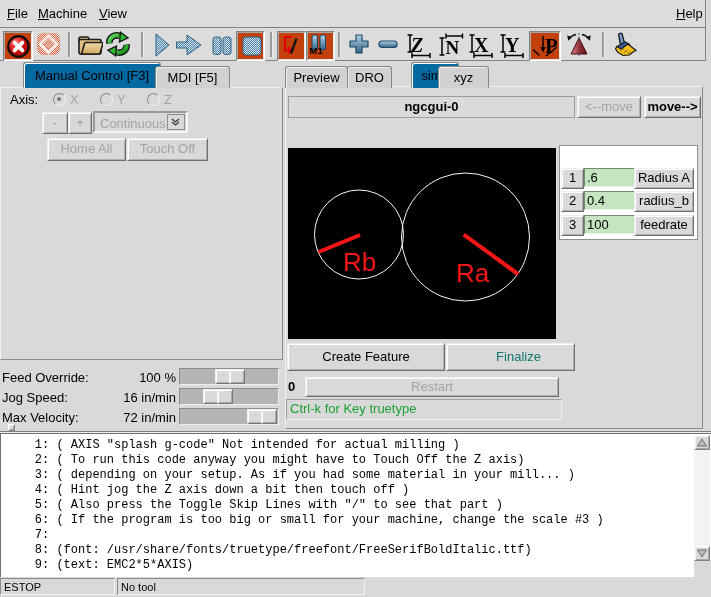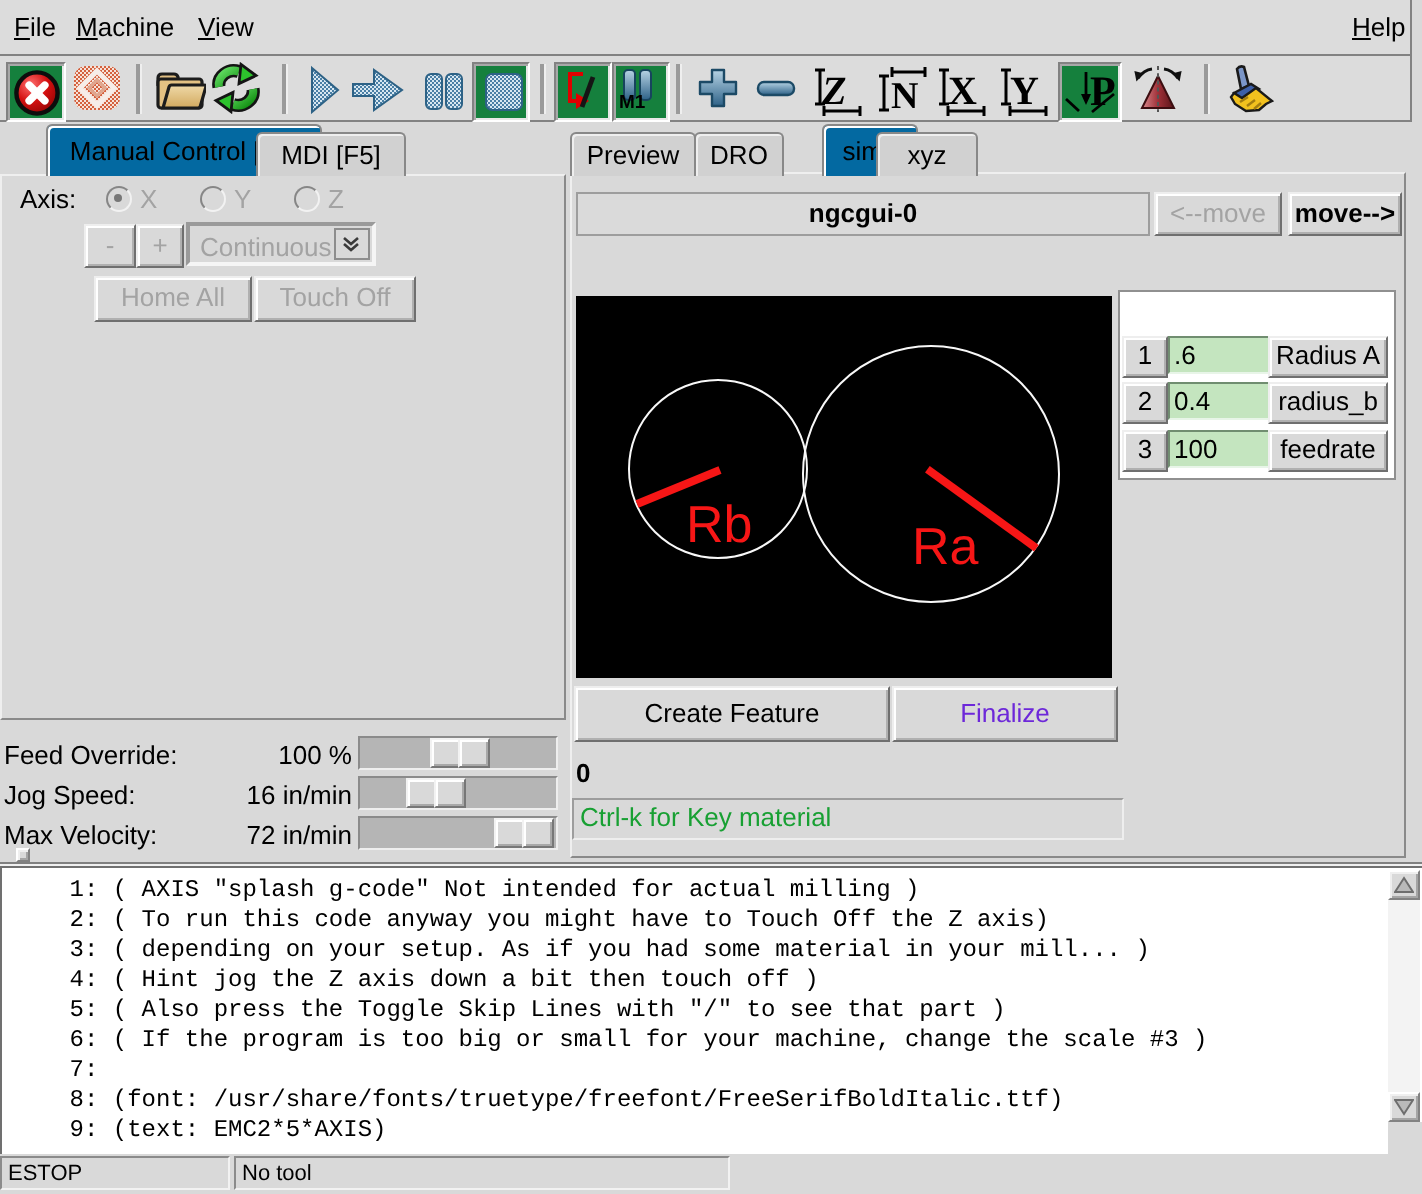--- a/index.html
+++ b/index.html
@@ -1,19 +1,19 @@
 <!DOCTYPE html>
 <html><head>
 <meta charset="utf-8">
 <style>
 html,body{margin:0;padding:0;}
 body{width:711px;height:597px;background:#d9d9d9;font-family:"Liberation Sans",sans-serif;position:relative;overflow:hidden;}
 .abs{position:absolute;}
 .raised2{border:1px solid;border-color:#ffffff #828282 #828282 #ffffff;box-shadow:inset 1px 1px 0 #efefef, inset -1px -1px 0 #a5a5a5;background:#d9d9d9;}
-.sunkbtn{border:1px solid;border-color:#828282 #ffffff #ffffff #828282;box-shadow:inset 1px 1px 0 #a8a8a8, inset -1px -1px 0 #e8e8e8;background:#15803d;}
+.sunkbtn{border:1px solid;border-color:#828282 #ffffff #ffffff #828282;box-shadow:inset 1px 1px 0 #a8a8a8, inset -1px -1px 0 #e8e8e8;background:#c2410c;}
 .dis{color:#a3a3a3;}
 .lbl13{font-size:13px;color:#000;}
 
 #menubar{left:0;top:0;width:705px;height:27px;background:#dcdcdc;border-bottom:1px solid #828282;border-right:1px solid #828282;}
 #menubar span{position:absolute;top:6px;font-size:13px;color:#000;}
 u{text-decoration:underline;}
 
 #toolbar{left:0;top:28px;width:705px;height:32px;background:#dcdcdc;border-bottom:1px solid #828282;border-right:1px solid #828282;}
 .tbtn{position:absolute;top:3px;width:26px;height:26px;}
 .tsep{position:absolute;top:4px;width:2px;height:25px;background:#9a9a9a;border-right:1px solid #efefef;}
@@ -203,21 +203,21 @@
         <path d="M5,15.5 L13.5,11 L17.5,13.5 L9,18.5 Z" fill="#3c5fa8" stroke="#1a1a1a" stroke-width="1.2"></path>
         <path d="M5,15.5 L9,18 L16,13 L24,19.5 L21,21 L17.5,24 L11,24.5 L5.5,21 L3.5,17.5 Z" fill="#f2c11e" stroke="#1a1a1a" stroke-width="1.2"></path>
         <path d="M8,20 L12,17.5 M11.5,22 L15.5,19 M15,23.5 L18.5,20.5" stroke="#a37d10" stroke-width="1.2" fill="none"></path>
       </svg>
 </div>
 </div>
 
 <div class="abs" id="leftpanel" style="left:0;top:62px;width:284px;height:369px;">
 <div class="abs" style="left:0;top:25px;width:283px;height:273px;background:#d9d9d9;border:1px solid;border-color:#efefef #8a8a8a #8a8a8a #efefef;box-sizing:border-box;"></div>
 <div class="tab tabsel" style="left:3px;top:0px;width:136px;height:25px;line-height:26px;">Manual Control [F3]</div>
-<div class="tab" style="left:128px;top:4px;width:73px;height:21px;line-height:22px;">MDI [F5]</div>
+<div class="tab" style="left:155px;top:4px;width:73px;height:21px;line-height:22px;">MDI [F5]</div>
 <div class="abs lbl13" style="left:10px;top:30px;">Axis:</div>
 
 <div class="abs" style="left:53px;top:31px;width:11px;height:11px;border-radius:50%;background:#d9d9d9;border:1px solid;border-color:#868686 #f2f2f2 #f2f2f2 #868686;"></div>
 <div class="abs" style="left:57px;top:35px;width:4px;height:4px;border-radius:50%;background:#777;"></div>
 <div class="abs dis" style="left:70px;top:30px;font-size:13px;">X</div>
 <div class="abs" style="left:100px;top:31px;width:11px;height:11px;border-radius:50%;background:#d9d9d9;border:1px solid;border-color:#868686 #f2f2f2 #f2f2f2 #868686;"></div>
 <div class="abs dis" style="left:117px;top:30px;font-size:13px;">Y</div>
 <div class="abs" style="left:147px;top:31px;width:11px;height:11px;border-radius:50%;background:#d9d9d9;border:1px solid;border-color:#868686 #f2f2f2 #f2f2f2 #868686;"></div>
 <div class="abs dis" style="left:164px;top:30px;font-size:13px;">Z</div>
 
@@ -276,23 +276,24 @@
 <div class="entrygreen" style="left:300px;top:106px;width:47px;height:17px;line-height:17px;padding-left:2px;">.6</div>
 <div class="btn" style="left:350px;top:106px;width:58px;height:19px;line-height:18px;text-align:center;">Radius A</div>
 <div class="btn" style="left:277px;top:129px;width:21px;height:19px;line-height:18px;">2</div>
 <div class="entrygreen" style="left:300px;top:129px;width:47px;height:17px;line-height:17px;padding-left:2px;">0.4</div>
 <div class="btn" style="left:350px;top:129px;width:58px;height:19px;line-height:18px;">radius_b</div>
 <div class="btn" style="left:277px;top:153px;width:21px;height:19px;line-height:18px;">3</div>
 <div class="entrygreen" style="left:300px;top:153px;width:47px;height:17px;line-height:17px;padding-left:2px;">100</div>
 <div class="btn" style="left:350px;top:153px;width:58px;height:19px;line-height:18px;">feedrate</div>
 
 <div class="btn" style="left:3px;top:281px;width:156px;height:26px;line-height:25px;">Create Feature</div>
-<div class="btn dis" style="left:162px;top:281px;width:111px;height:26px;line-height:25px;color:#6d28d9;">Finalize</div>
+<div class="btn dis" style="left:162px;top:281px;width:111px;height:26px;line-height:25px;color:#0f766e;padding-left:16px;">Finalize</div>
 <div class="abs lbl13" style="left:4px;top:317px;font-weight:bold;">0</div>
-<div class="abs" style="left:2px;top:337px;width:271px;height:19px;background:#d9d9d9;border:1px solid;border-color:#9d9d9d #eee #eee #9d9d9d;font-size:13px;color:#18a033;line-height:18px;padding-left:3px;">Ctrl-k for Key material</div>
+<div class="btn dis" style="left:21px;top:315px;width:252px;height:18px;line-height:17px;color:#a3a3a3;">Restart</div>
+<div class="abs" style="left:2px;top:337px;width:271px;height:19px;background:#d9d9d9;border:1px solid;border-color:#9d9d9d #eee #eee #9d9d9d;font-size:13px;color:#18a033;line-height:18px;padding-left:3px;">Ctrl-k for Key truetype</div>
 </div>
 
 <div class="abs raised2" style="left:8px;top:424px;width:7px;height:7px;box-sizing:border-box;"></div>
 <div class="abs" style="left:0;top:431px;width:711px;height:1px;background:#808080;"></div>
 <div class="abs" style="left:0;top:432px;width:711px;height:1px;background:#f0f0f0;"></div>
 
 <div class="abs" id="textarea" style="left:0;top:433px;width:711px;height:144px;background:#ffffff;border-top:1px solid #707070;border-left:1px solid #707070;box-sizing:border-box;">
 <pre class="mono" style="position:absolute;left:5px;top:4px;margin:0;font-size:12px;line-height:15px;color:#000;">    1: ( AXIS "splash g-code" Not intended for actual milling )
     2: ( To run this code anyway you might have to Touch Off the Z axis)
     3: ( depending on your setup. As if you had some material in your mill... )

